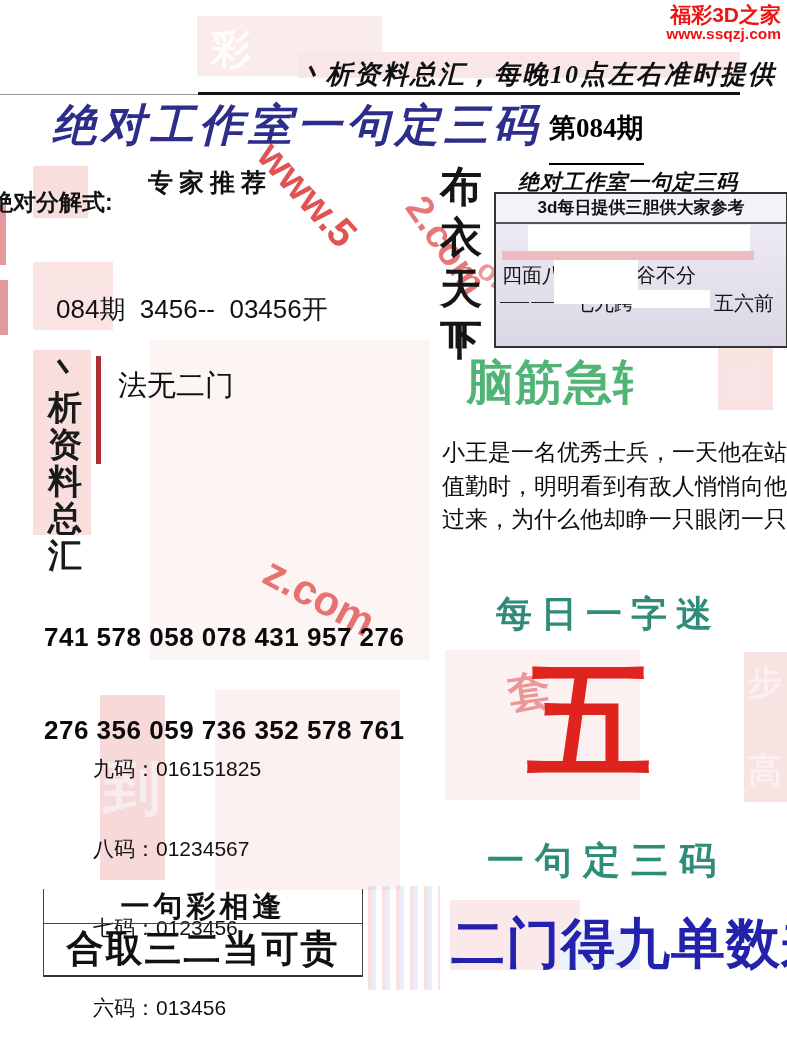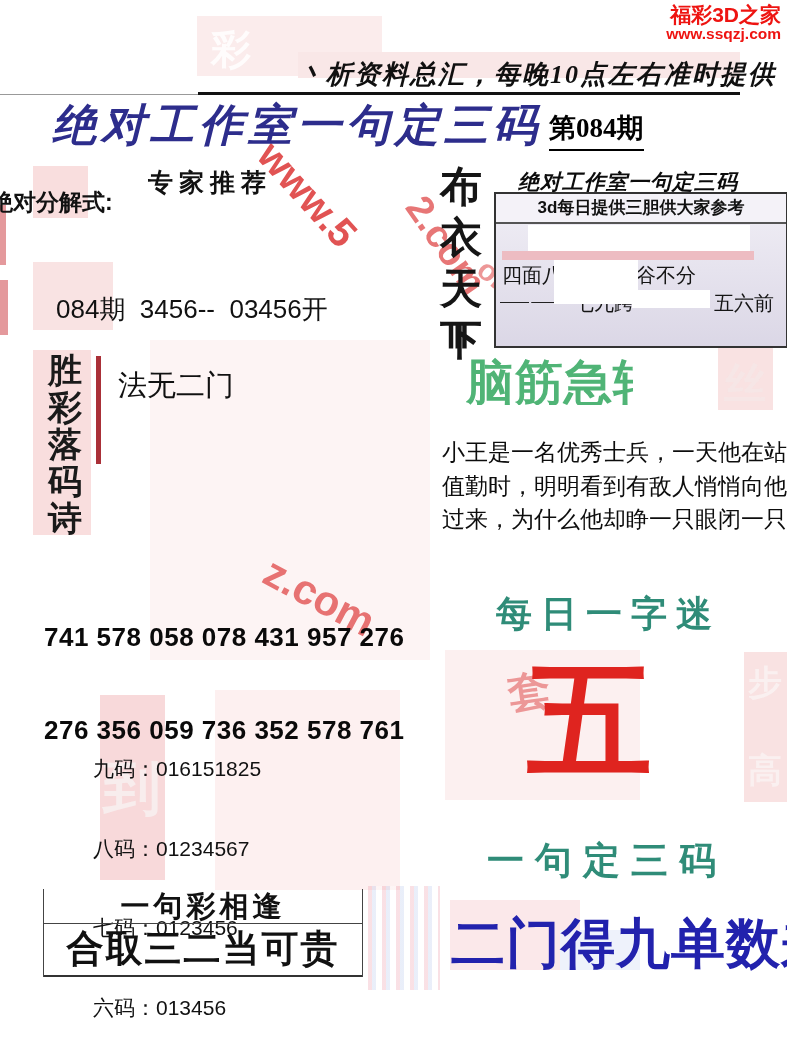--- a/index.html
+++ b/index.html
@@ -31,21 +31,21 @@
   .logo{right:6px;top:4px;text-align:right;line-height:1.05;}
   .logo .nm{font-size:21px;font-weight:900;color:#ee1411;}
   .logo .url{font-size:15.5px;font-weight:bold;color:#ee1411;}
   .tagline{left:298px;top:57px;font-family:Liberation Serif, serif;font-style:italic;font-weight:bold;
            font-size:26px;letter-spacing:2px;color:#101010;white-space:nowrap;}
   .hline-thin{left:0;top:94px;width:200px;height:1px;background:#999;}
   .hline-main{left:198px;top:92px;width:542px;height:3px;background:#111;}
   .title{left:52px;top:96px;font-family:"DejaVu Serif",serif;font-style:italic;font-weight:bold;
          font-size:44px;letter-spacing:5px;color:#2d2d8c;white-space:nowrap;}
   .issue{left:549px;top:110px;font-family:"Liberation Serif",serif;font-weight:bold;font-size:27px;
-         color:#000;border-bottom:2px solid #000;padding-bottom:3px;white-space:nowrap;}
+         color:#000;border-bottom:2px solid #000;padding-bottom:17px;white-space:nowrap;}
   .expert{left:148px;top:166px;font-size:25px;font-weight:bold;letter-spacing:6px;color:#111;white-space:nowrap;}
   .formula{left:-10px;top:187px;font-size:23px;font-weight:bold;color:#111;white-space:nowrap;}
   .result{left:56px;top:292px;font-size:26px;color:#111;white-space:pre;text-align:center;}
   .poemtitle{left:48px;top:352px;width:38px;font-family:"Liberation Serif",serif;font-weight:bold;
              font-size:34px;line-height:37px;color:#1a1a1a;word-break:break-all;}
   .redbar{left:96px;top:356px;width:5px;height:108px;background:#aa3038;}
   .poem1{left:118px;top:366px;font-size:29px;color:#111;white-space:nowrap;}
   .poem2{left:118px;top:431px;font-size:29px;color:#111;white-space:nowrap;}
   .numbers{left:44px;top:560px;font-size:26px;line-height:31px;font-weight:600;
            letter-spacing:.5px;color:#0a0a0a;white-space:pre;}
@@ -131,21 +131,21 @@
   <div class="ct hline-thin"></div>
   <div class="ct hline-main"></div>
 
   <div class="ct title">绝对工作室一句定三码</div>
   <div class="ct issue">第084期</div>
 
   <div class="ct expert">专家推荐</div>
   <div class="ct formula">绝对分解式:</div>
   <div class="ct result">084期  3456--  03456开</div>
 
-  <div class="ct poemtitle">胜彩落码诗</div>
+  <div class="ct poemtitle">丶析资料总汇</div>
   <div class="ct redbar"></div>
   <div class="ct poem1">法无二门</div>
 
   <div class="ct numbers">
     <div>741 578 058 078 431 957 276</div>
     <div>276 356 059 736 352 578 761</div>
   </div>
 
   <div class="ct codes">
     <div>九码：016151825</div>

